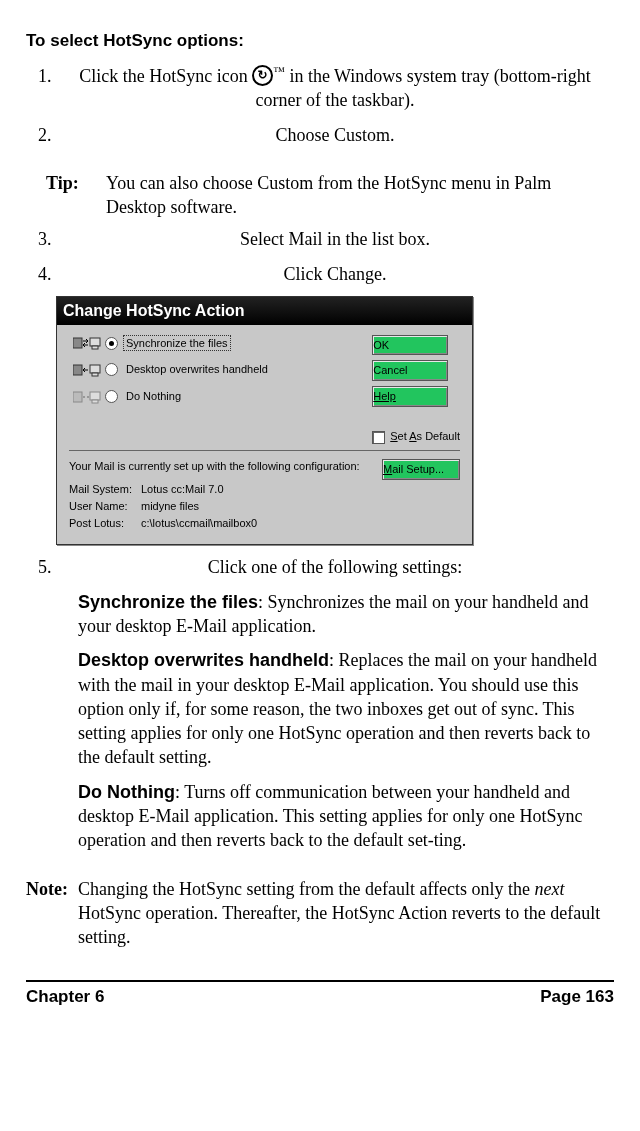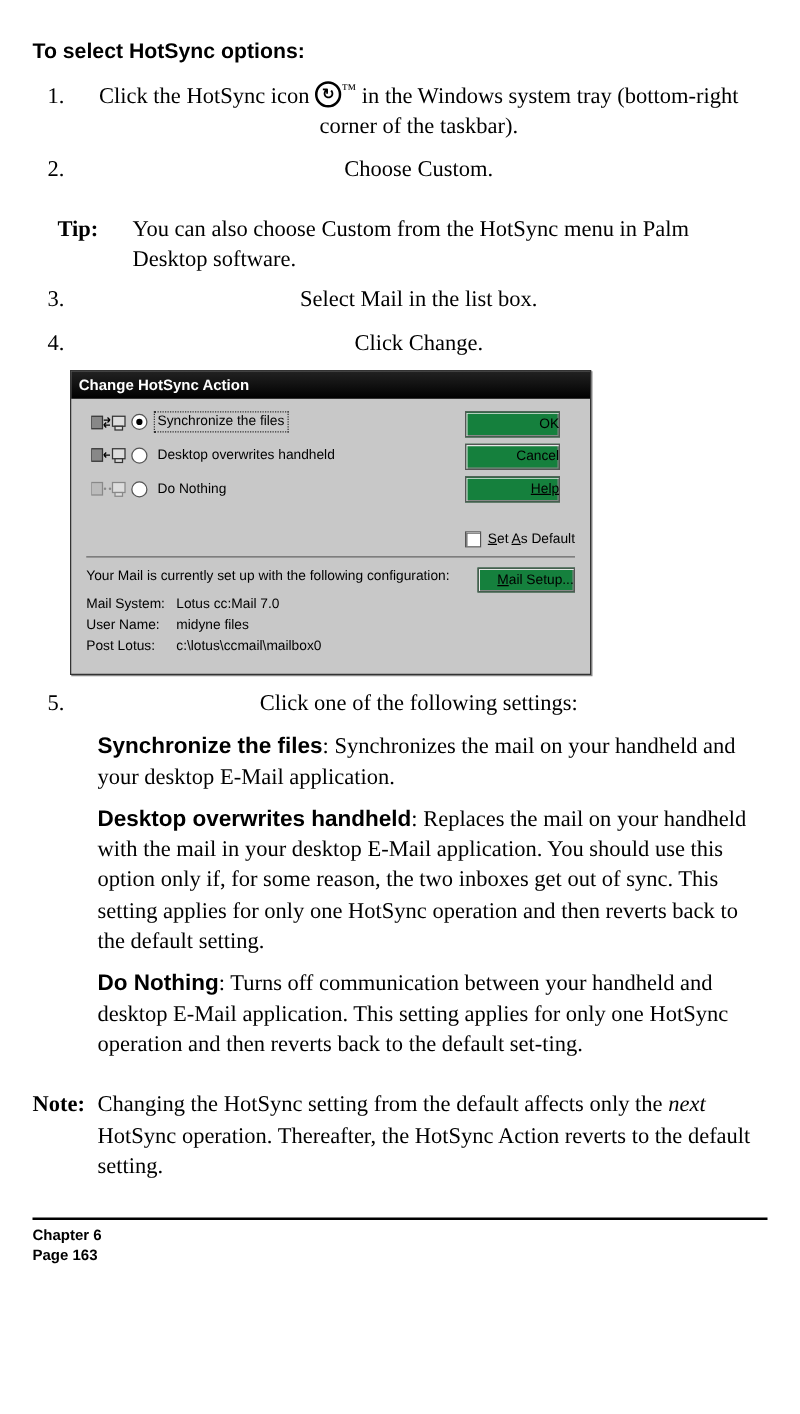--- a/index.html
+++ b/index.html
@@ -58,21 +58,21 @@
       margin-bottom: 10px;
       margin-left: 30px;
       font-family: Arial, Helvetica, sans-serif;
       font-size: 11px;
       box-shadow: 1px 1px 0 #888;
     }
     .dlg-title {
       background: linear-gradient(#222, #000);
       color: #fff;
       font-weight: bold;
-      font-size: 12px;
+      font-size: 16px;
       padding: 3px 6px;
     }
     .dlg-body {
       padding: 10px 12px 12px 12px;
     }
     .dlg-row {
       display: flex;
       align-items: center;
       margin-bottom: 10px;
     }
@@ -112,29 +112,29 @@
       border-color: #333;
     }
     .dlg-buttons {
       display: flex;
       flex-direction: column;
       gap: 5px;
       width: 76px;
     }
     .dlg-btn {
       border: 1px solid #555;
-      background: #15803d;
+      background: #22c55e;
       box-shadow: inset 1px 1px 0 #e8e8e8, inset -1px -1px 0 #888;
-      text-align: right;
+      text-align: left;
       padding: 2px 0;
       font-size: 11px;
     }
     .dlg-check {
       display: flex;
-      align-items: center;
+      align-items: flex-end;
       gap: 5px;
     }
     .check-box {
       width: 11px;
       height: 11px;
       border: 1px solid #555;
       background: #fff;
       box-shadow: inset 1px 1px 0 #666;
     }
     .dlg-hr {
@@ -170,22 +170,21 @@
     .footer-rule {
       border: none;
       border-top: 2px solid #000;
       margin: 30px 0 4px 0;
     }
     .footer-row {
       display: flex;
       justify-content: space-between;
       font-family: Arial, Helvetica, sans-serif;
       font-weight: bold;
-      font-size: 12px;
-      flex-direction: column;
+      font-size: 17px;
     }
     .icon-circle {
       display: inline-flex;
       width: 17px;
       height: 17px;
       border: 2px solid #000;
       border-radius: 50%;
       align-items: center;
       justify-content: center;
       font-family: Arial, sans-serif;

